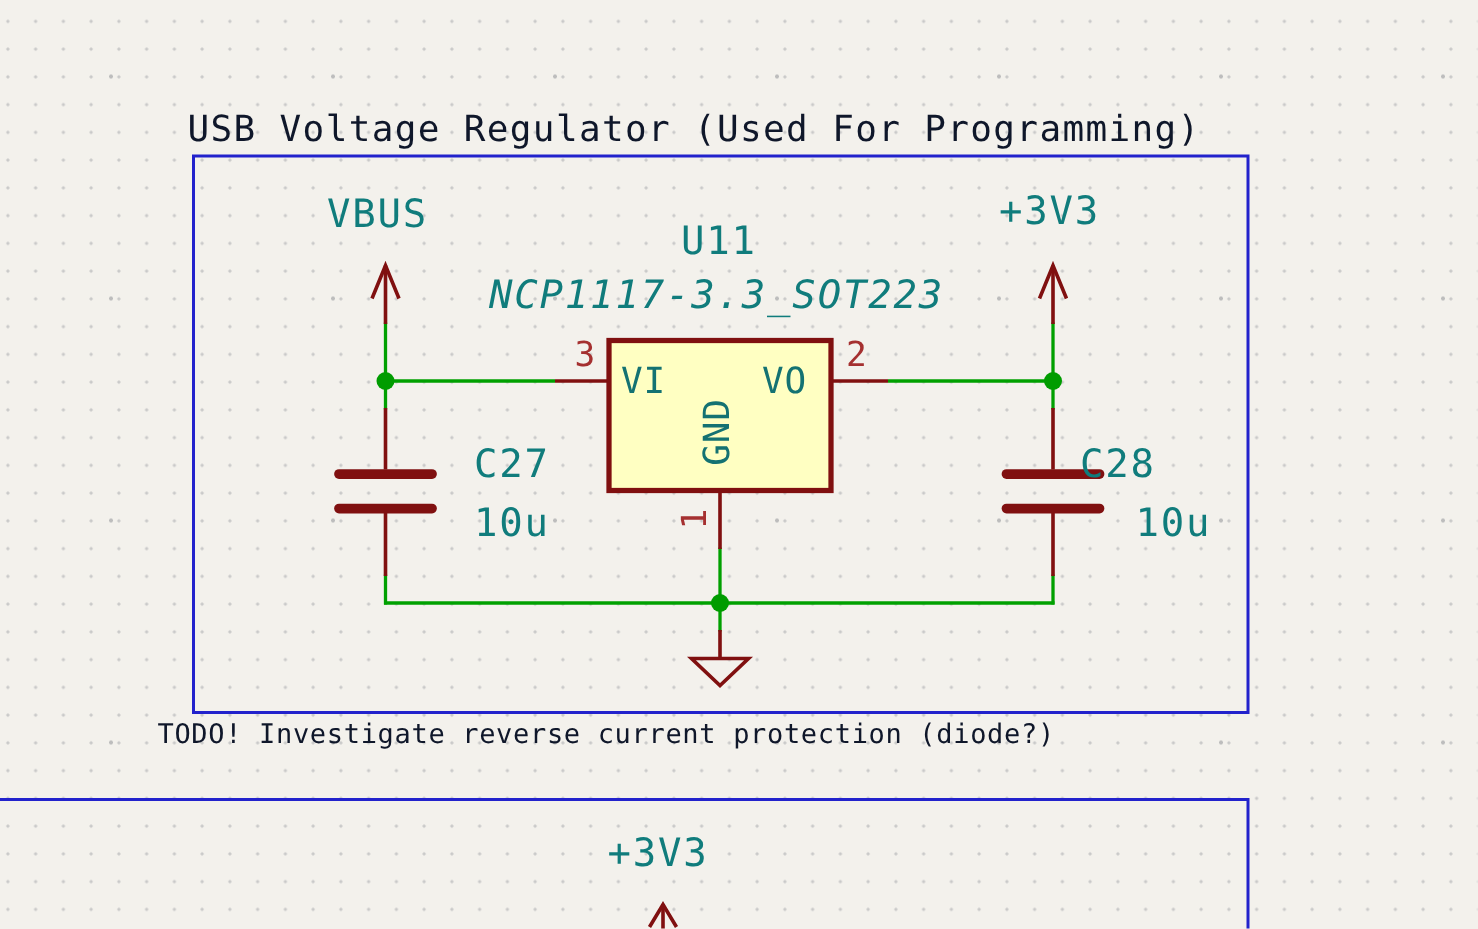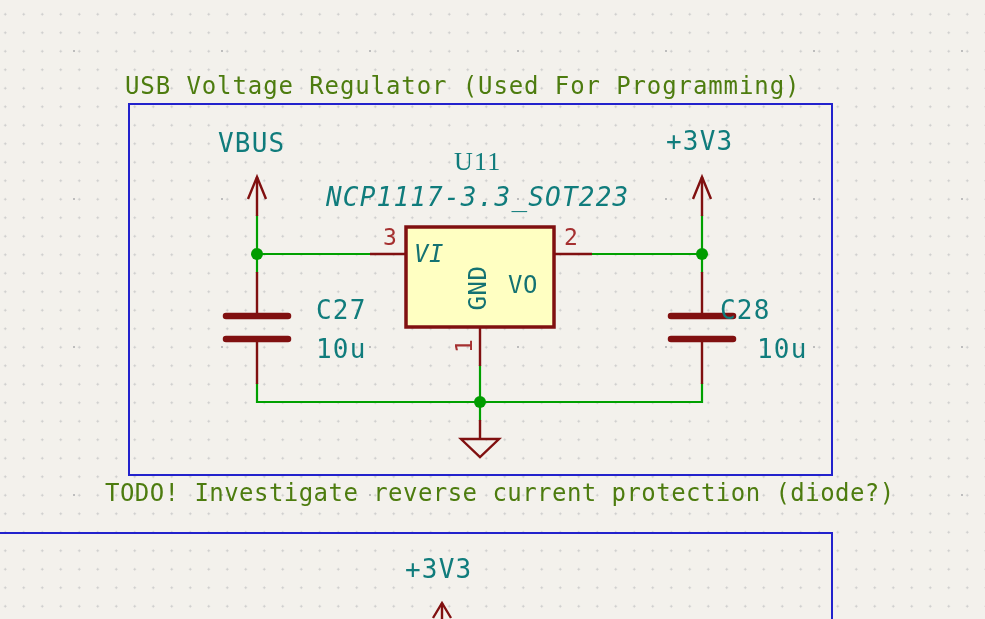--- a/index.html
+++ b/index.html
@@ -8,26 +8,26 @@
     background-color:#F3F1EC;
     background-image:
       radial-gradient(circle, #BDBDBD 1.2px, transparent 1.5px),
       radial-gradient(circle, #C9C9C9 0.9px, transparent 1.2px);
     background-size: 148px 148px, 18.5px 18.5px;
     background-position: 0px -23px, -4px 5px;
     font-family:"DejaVu Sans Mono","Liberation Mono",monospace;
   }
   .layer{position:absolute;left:0;top:0;}
   .t{position:absolute;line-height:1.15;white-space:pre;}
-  .blue{color:#4d7c0f;}
+  .blue{color:#0f172a;}
   .teal{color:#107C7C;}
   .tealdark{color:#147272;}
   .red{color:#A53030;}
   .note{font-size:24px;letter-spacing:0.9px;}
-  .todo{font-size:24px;letter-spacing:0.45px;}
+  .todo{font-size:18px;letter-spacing:0.45px;}
   .lbl{font-size:26px;letter-spacing:1.2px;}
   .pinname{font-size:24px;letter-spacing:0.5px;}
   .pinnum{font-size:23px;}
   .rot{transform:translate(-50%,-50%) rotate(-90deg);transform-origin:center;}
 </style>
 </head>
 <body>
 
 <svg class="layer" width="985" height="619" viewBox="0 0 985 619">
 
@@ -91,27 +91,27 @@
   </g>
 </svg>
 
 <div class="t blue note" style="left:125px;top:73px;">USB Voltage Regulator (Used For Programming)</div>
 <div class="t blue todo" style="left:105px;top:480px;">TODO! Investigate reverse current protection (diode?)</div>
 
 <div class="t teal lbl" style="left:218px;top:129px;">VBUS</div>
 <div class="t teal lbl" style="left:666px;top:127px;">+3V3</div>
 <div class="t teal lbl" style="left:405px;top:555px;">+3V3</div>
 
-<div class="t teal lbl" style="left:454px;top:147px;font-family:Liberation Serif, serif;">U11</div>
+<div class="t teal lbl" style="left:454px;top:147px;">U11</div>
 <div class="t teal lbl" style="left:326px;top:183px;font-style:italic;">NCP1117-3.3_SOT223</div>
 
 <div class="t teal lbl" style="left:316px;top:296px;text-align:center;">C27</div>
 <div class="t teal lbl" style="left:316px;top:335px;">10u</div>
 <div class="t teal lbl" style="left:720px;top:296px;">C28</div>
 <div class="t teal lbl" style="left:757px;top:335px;">10u</div>
 
-<div class="t tealdark pinname" style="left:414px;top:241px;font-style:italic;">VI</div>
-<div class="t tealdark pinname" style="left:508px;top:241px;margin-top:31px;">VO</div>
+<div class="t tealdark pinname" style="left:414px;top:241px;">VI</div>
+<div class="t tealdark pinname" style="left:508px;top:241px;">VO</div>
 <div class="t tealdark pinname rot" style="left:479px;top:288px;">GND</div>
 
 <div class="t red pinnum" style="left:383px;top:224px;">3</div>
 <div class="t red pinnum" style="left:564px;top:224px;">2</div>
 <div class="t red pinnum rot" style="left:464px;top:346px;">1</div>
 
 </body></html>

